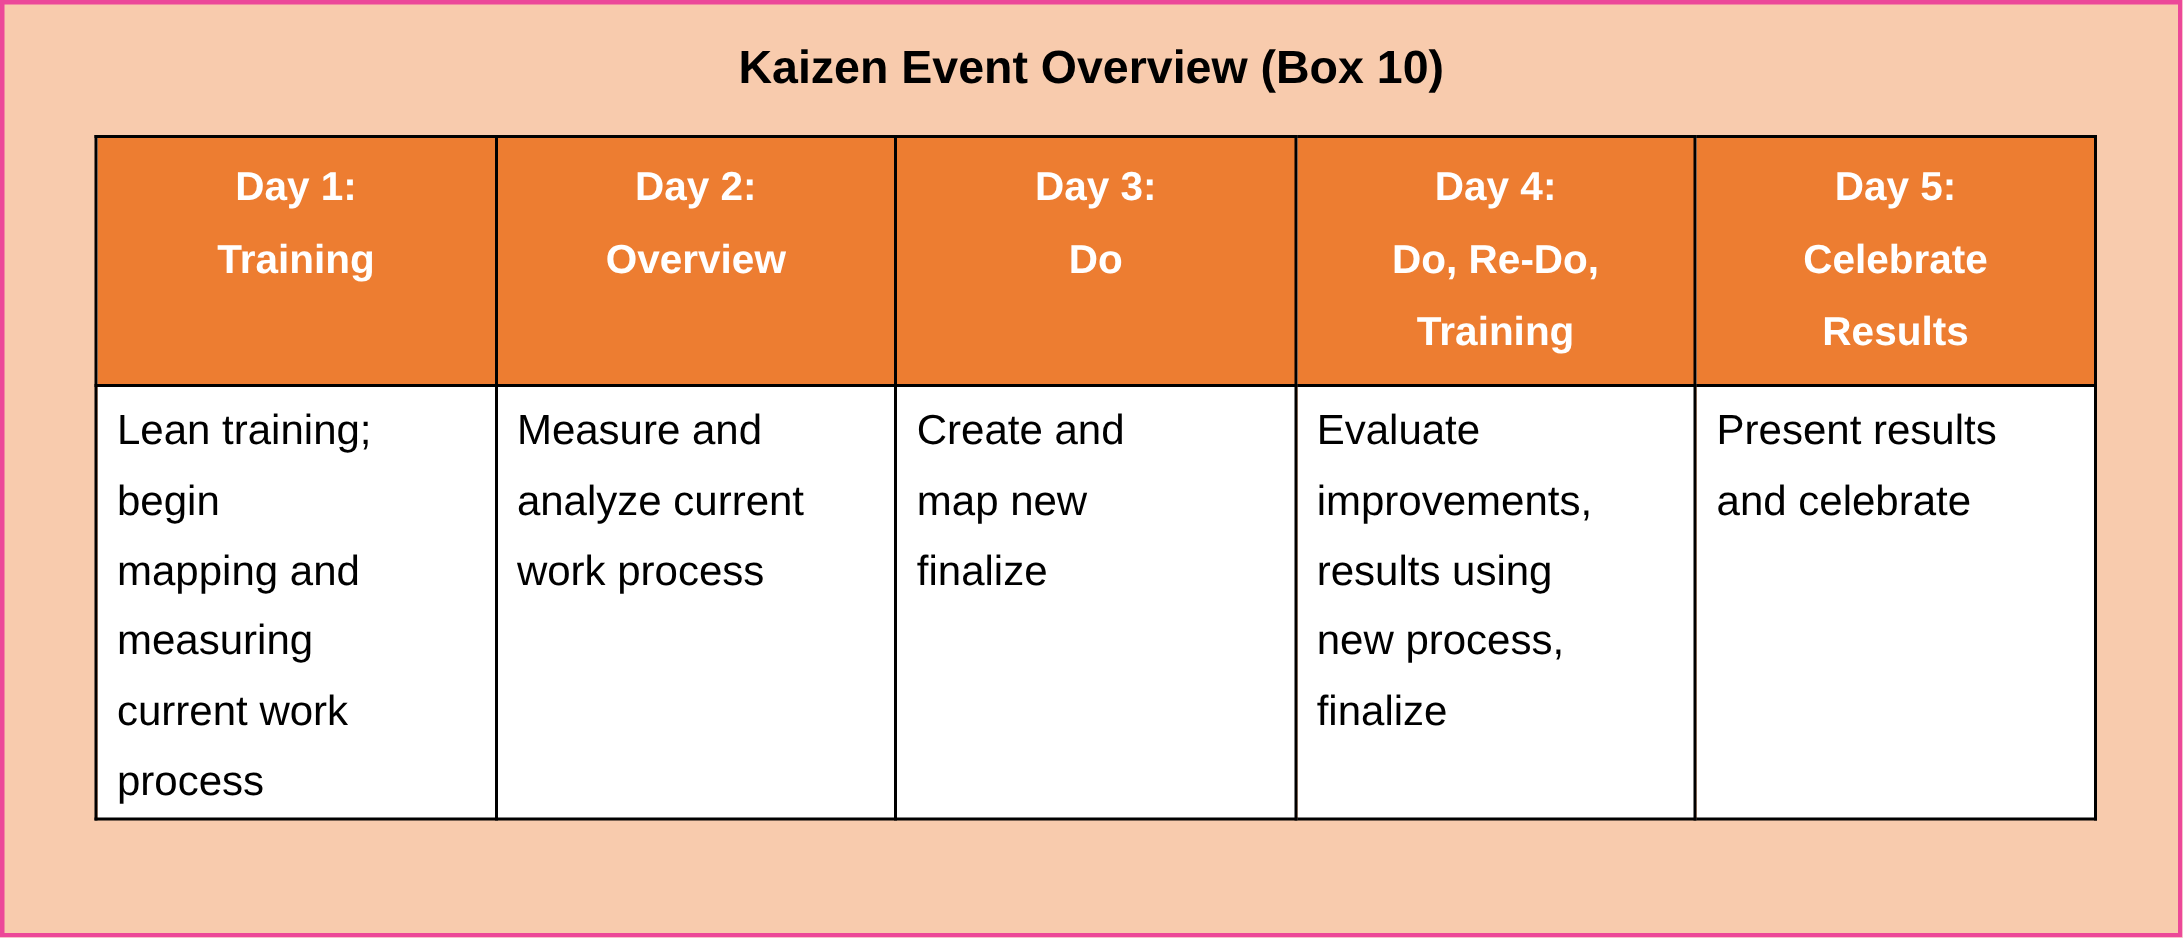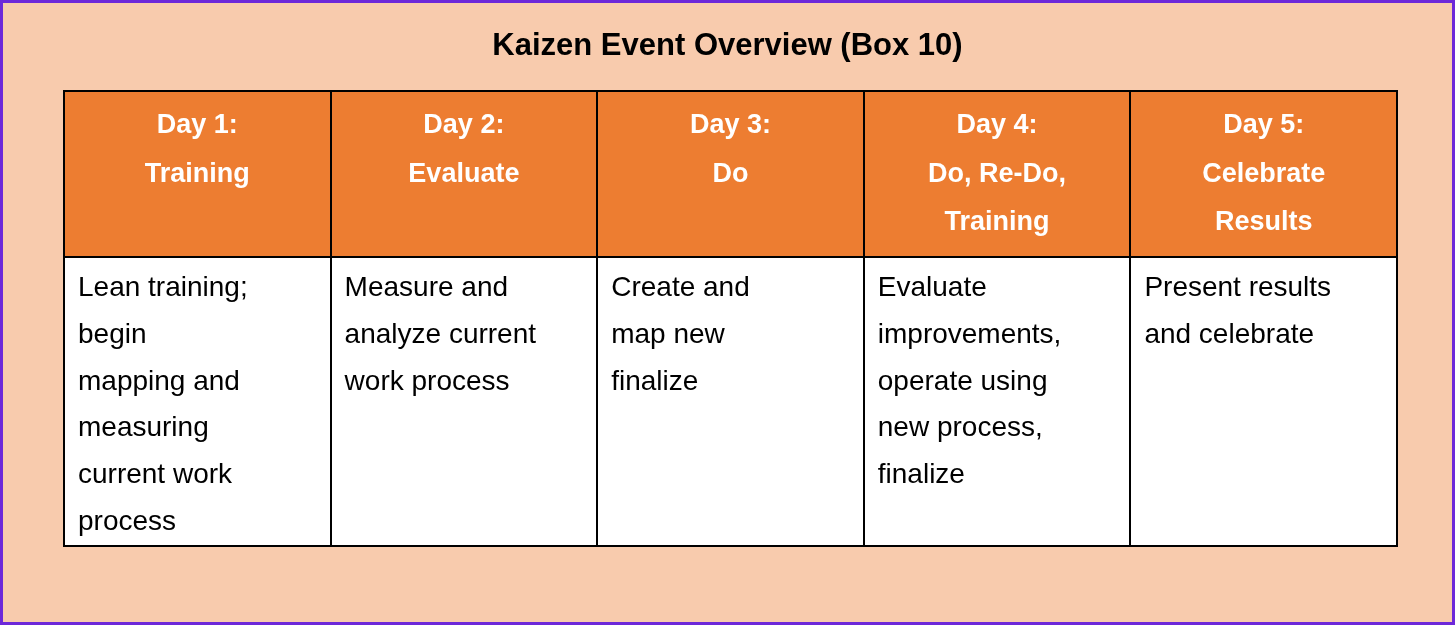--- a/index.html
+++ b/index.html
@@ -6,21 +6,21 @@
     margin: 0;
     padding: 0;
     background: #ffffff;
   }
   .canvas {
     position: relative;
     box-sizing: border-box;
     width: 1455px;
     height: 625px;
     background: #F8CBAD;
-    border: 3px solid #6d28d9;
+    border: 3px solid #ec4899;
     font-family: "Liberation Sans", sans-serif;
     overflow: hidden;
   }
   .title {
     position: absolute;
     top: 24px;
     left: 0;
     width: 100%;
     text-align: center;
     font-size: 31px;
@@ -71,21 +71,21 @@
 <div class="canvas">
 
   <div class="title">Kaizen Event Overview (Box 10)</div>
 
   <table class="kaizen">
     <thead>
       <tr>
         <th>Day 1:
 Training</th>
         <th>Day 2:
-Evaluate</th>
+Overview</th>
         <th>Day 3:
 Do</th>
         <th>Day 4:
 Do, Re-Do,
 Training</th>
         <th>Day 5:
 Celebrate
 Results</th>
       </tr>
     </thead>
@@ -98,21 +98,21 @@
 current work
 process</td>
         <td>Measure and
 analyze current
 work process</td>
         <td>Create and
 map new
 finalize</td>
         <td>Evaluate
 improvements,
-operate using
+results using
 new process,
 finalize</td>
         <td>Present results
 and celebrate</td>
       </tr>
     </tbody>
   </table>
 
 </div>
 

